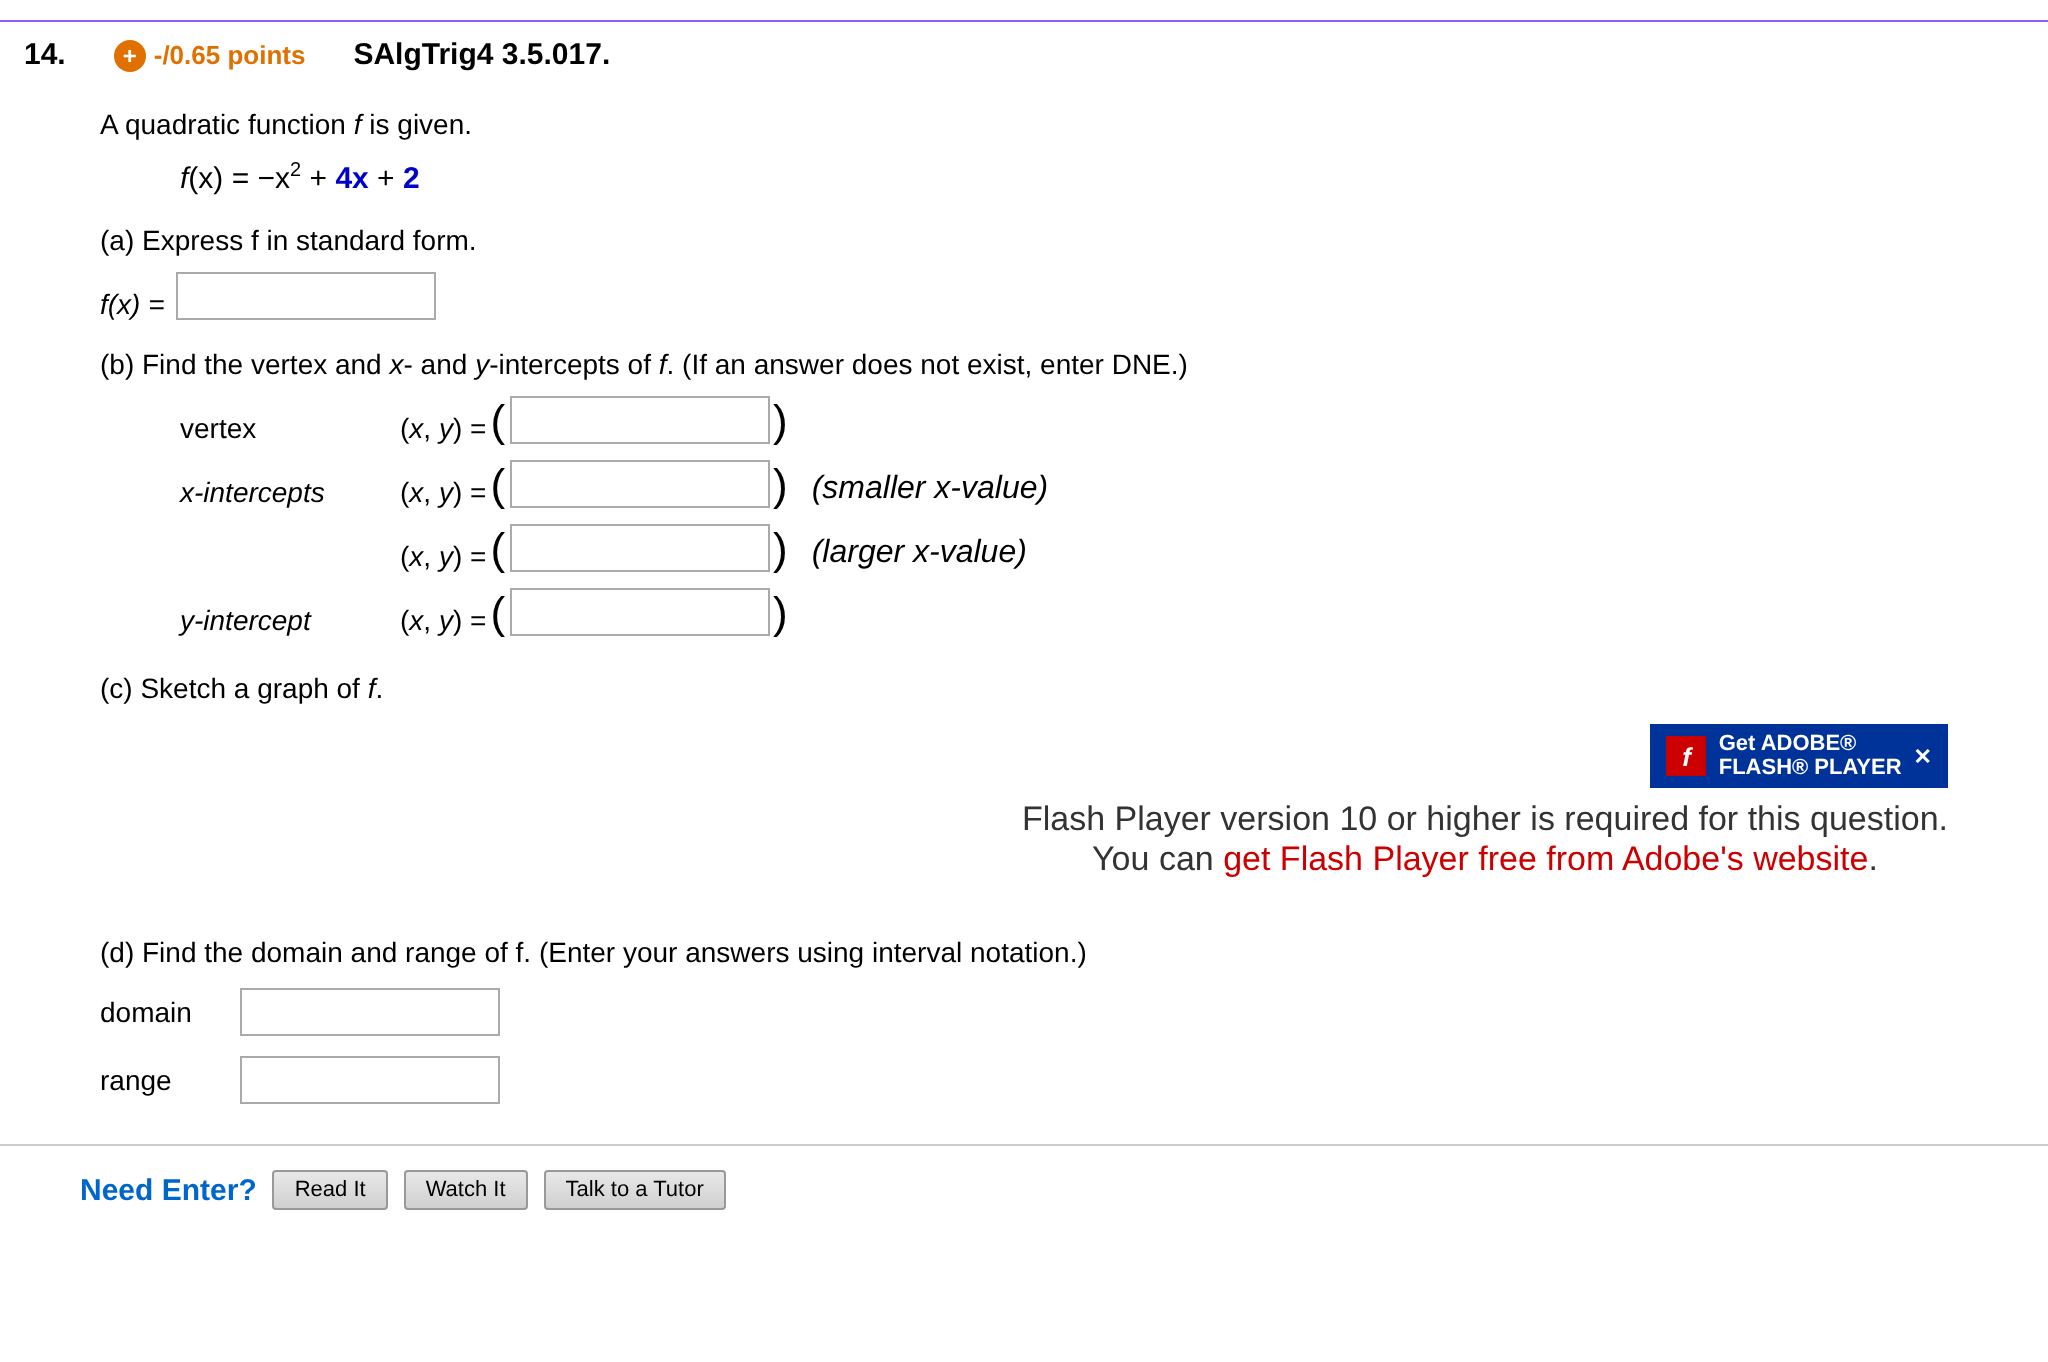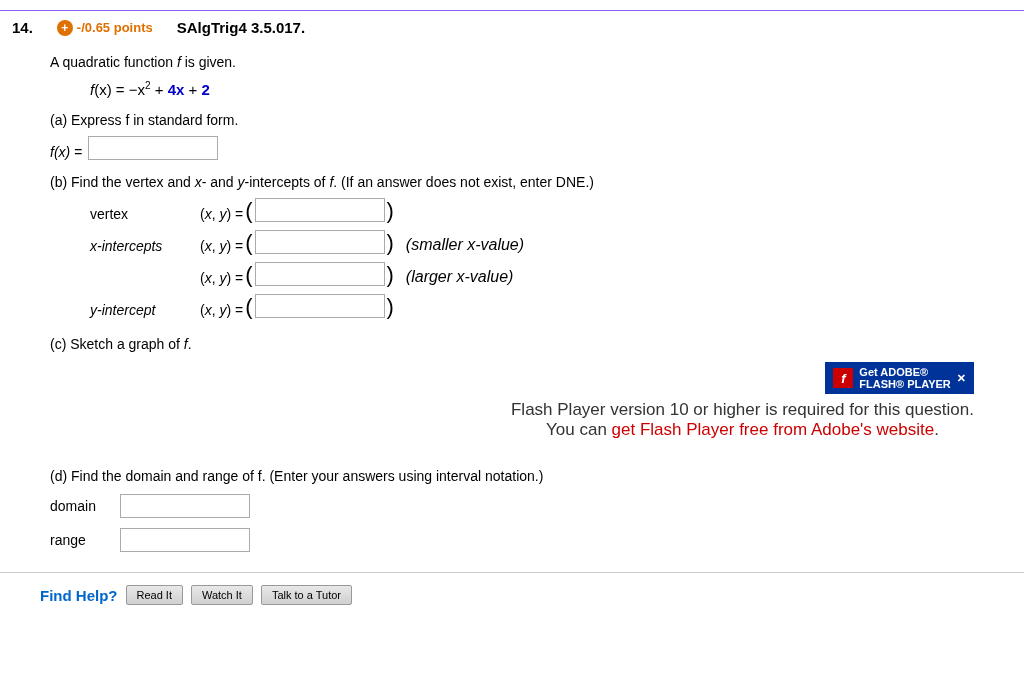--- a/index.html
+++ b/index.html
@@ -287,19 +287,19 @@
       </div>
       <div class="dr-row">
         <span class="dr-label">range</span>
         <input type="text" class="input-box" style="width: 130px;" aria-label="range">
       </div>
     </div>
 
   </div>
 
   <div class="need-help-section">
-    <span class="need-help-text">Find Help?</span>
+    <span class="need-help-text">Need Enter?</span>
     <button class="help-btn">Read It</button>
     <button class="help-btn">Watch It</button>
     <button class="help-btn">Talk to a Tutor</button>
   </div>
 
 </div>
 
 </body></html>

